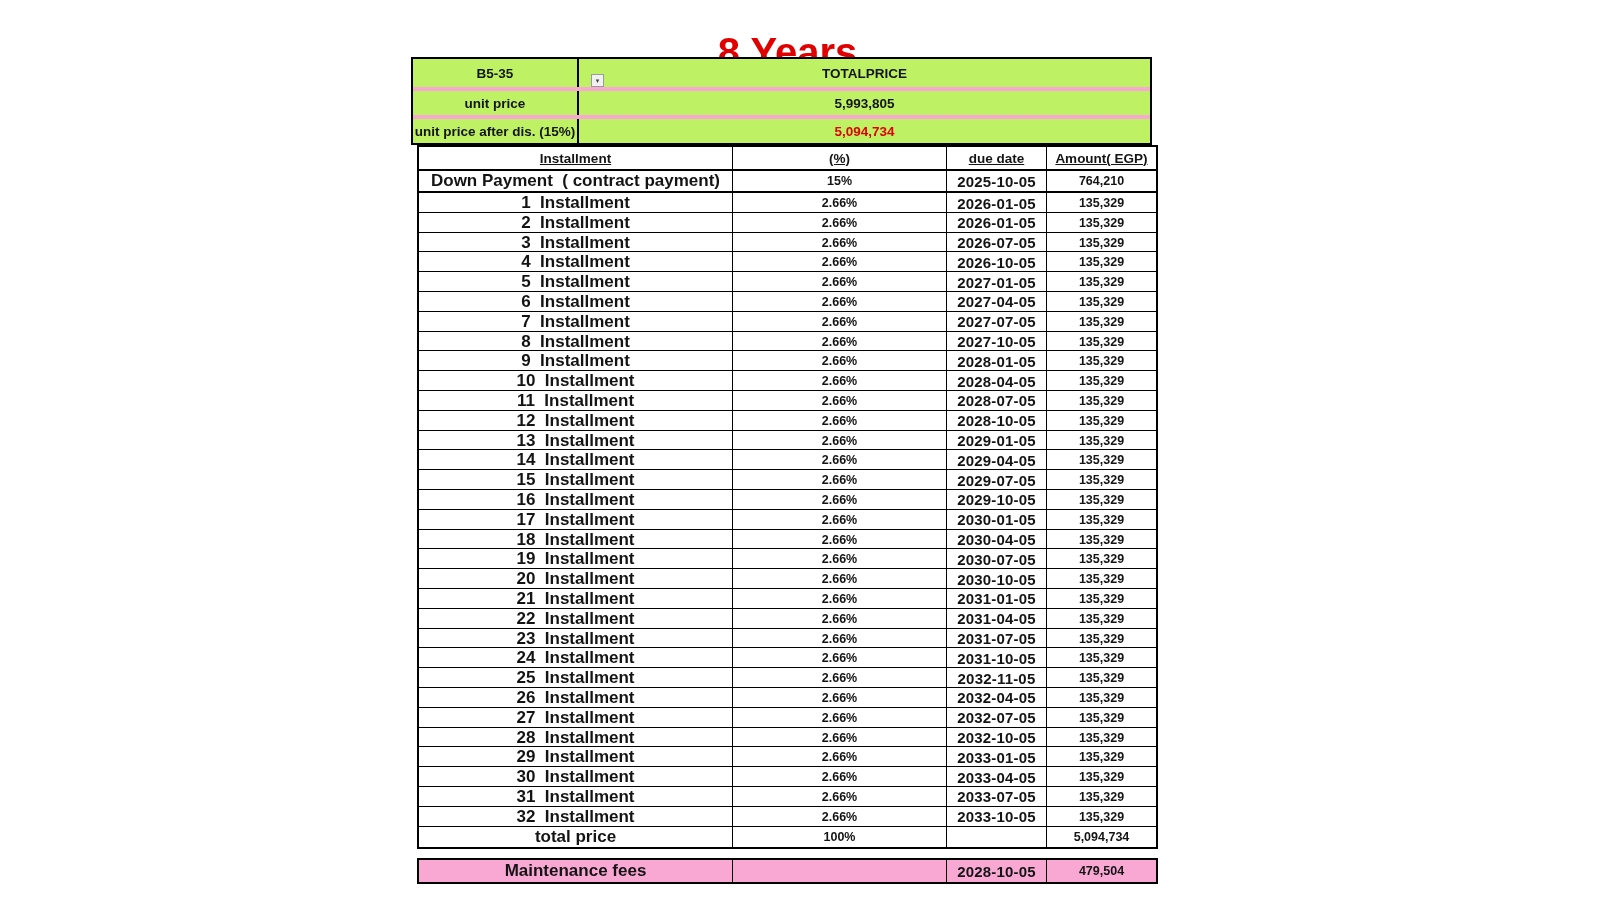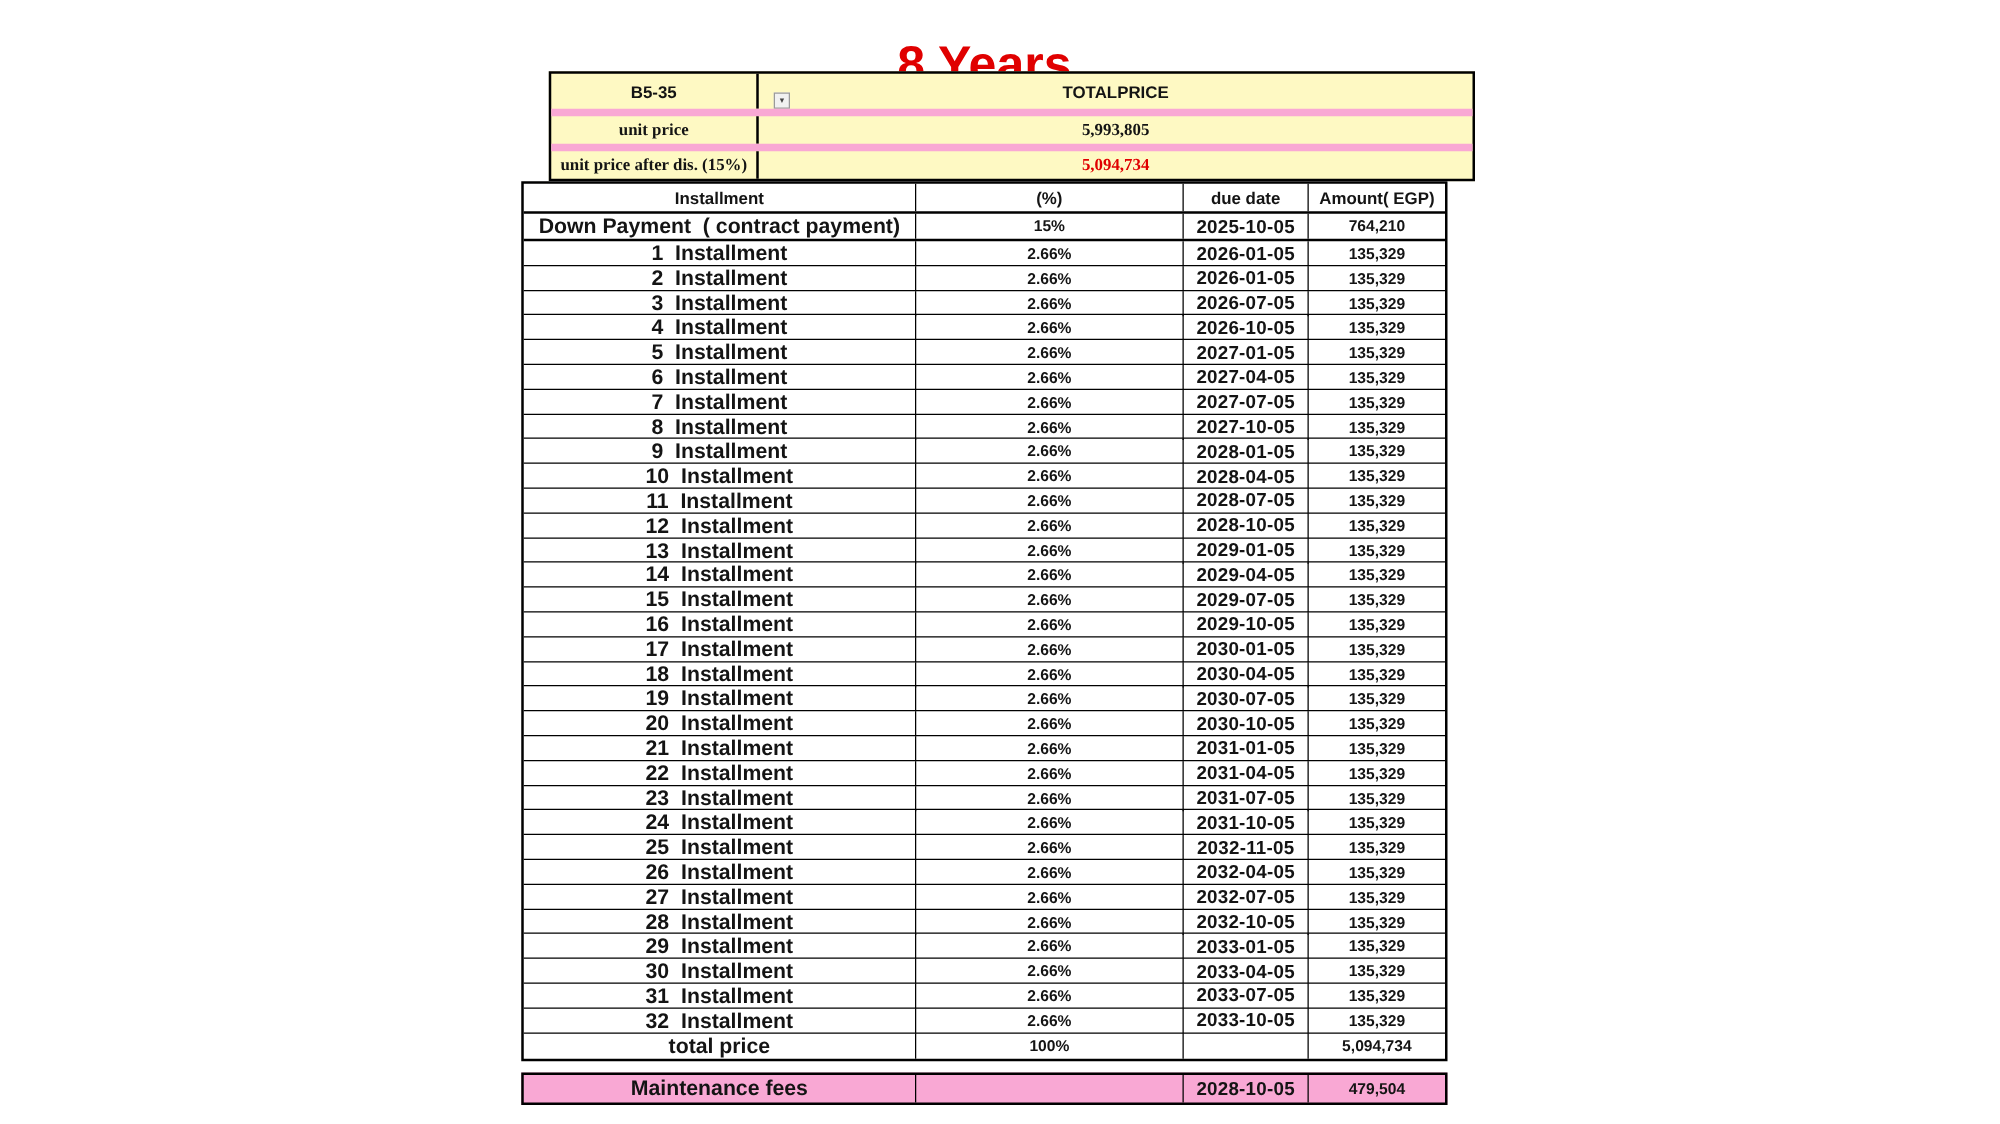--- a/index.html
+++ b/index.html
@@ -4,35 +4,35 @@
 <style>
   * { margin:0; padding:0; box-sizing:border-box; }
   html,body { width:1600px; height:899px; background:#ffffff; overflow:hidden; }
   body { font-family:"Liberation Sans", sans-serif; color:#141414; position:relative; }
 
   .title-wrap { position:absolute; left:417px; top:5px; width:741px; text-align:center; }
   .title-text { display:inline-block; font-size:40px; font-weight:bold; color:#e00000;
                 border-bottom:4px solid #000000; padding:0 4px 1px 4px; line-height:1.05;margin-top:26px; }
 
   
-  .summary { position:absolute; left:439px; top:57px; width:741px; border:2px solid #000; background:#fef9c3; }
+  .summary { position:absolute; left:411px; top:57px; width:741px; border:2px solid #000; background:#bef264; }
   .srow { display:grid; grid-template-columns:166px 1fr; height:28px; position:relative; }
-  .srow + .srow { border-top:6px solid #f9a8d4;font-family:Liberation Serif, serif; }
+  .srow + .srow { border-top:4px solid #f9a8d4; }
   .sc { display:flex; align-items:center; justify-content:center; font-weight:bold; font-size:13.5px; }
   .sc.k { border-right:2px solid #000; }
   .red { color:#e00000; }
   .filter-btn { position:absolute; left:178px; top:15px; width:13px; height:13px;
                 background:#f1f1f1; border:1px solid #9a9a9a; display:flex; align-items:center;
                 justify-content:center; font-size:7px; line-height:1; color:#444; }
 
   
   .schedule { position:absolute; left:417px; top:145px; width:741px; border:2px solid #000; background:#fff; }
   .hrow, .trow, .mrow { display:grid; grid-template-columns:313px 214px 100px 1fr; }
   .hrow { height:24px; border-bottom:2px solid #000; }
-  .hcell { display:flex; align-items:center; justify-content:center; font-weight:bold; font-size:13.5px; }
+  .hcell { display:flex; align-items:center; justify-content:center; font-weight:bold; font-size:13.5px;text-decoration:underline; }
   .hcell + .hcell, .cell + .cell { border-left:1.5px solid #000; }
   .trow { height:19.8px; border-bottom:1.4px solid #000; }
   .trow.dp { height:22px; border-bottom:2px solid #000; }
   .trow.total { height:20px; border-bottom:0; }
   .cell { display:flex; align-items:center; justify-content:center; font-weight:bold;
           font-size:12.5px; overflow:visible; }
   .c-label { white-space:pre; font-size:17px; }
   .c-due { font-size:15px; letter-spacing:0.2px; }
 
   

